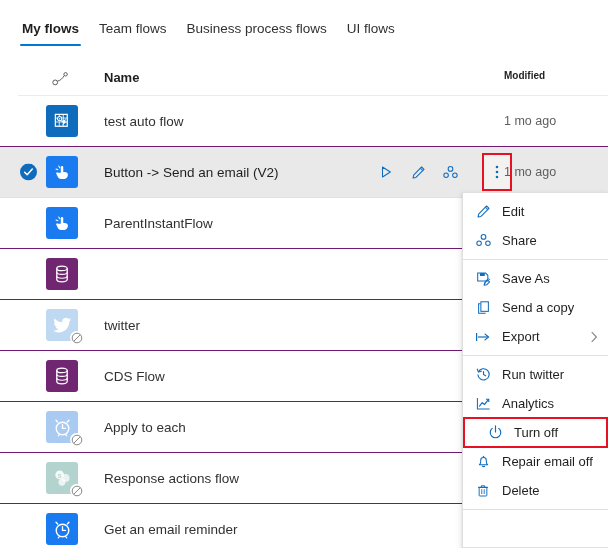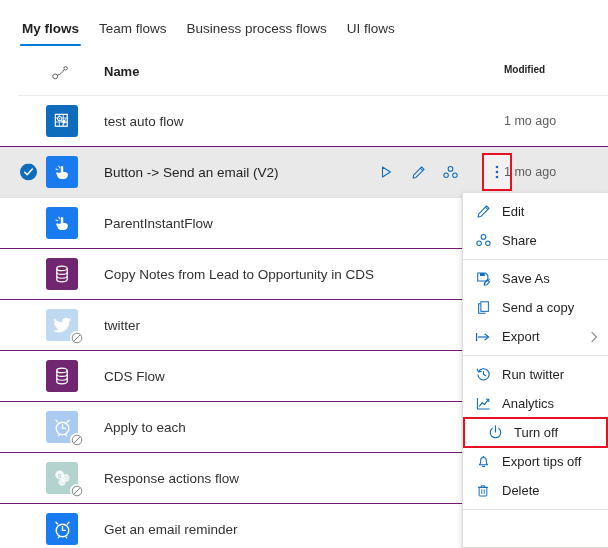--- a/index.html
+++ b/index.html
@@ -47,21 +47,21 @@
     left: 8px; right: 8px;
     bottom: 0;
     height: 2px;
     background: #0078d4;
     border-radius: 1px;
   }
 
   
   .col-header {
     position: absolute;
-    left: 0; top: 58px;
+    left: 0; top: 64px;
     width: 608px; height: 30px;
     box-sizing: border-box;
   }
   .col-header .hdr-link-icon {
     position: absolute;
     left: 52px; top: 8px;
     width: 18px; height: 14px;
     color: #605e5c;
   }
   .col-header .hdr-name {
@@ -324,21 +324,20 @@
     </div>
     <div class="row">
       <span class="flowicon" style="background:#702670">
         <svg width="16" height="18" viewBox="0 0 16 18">
           <ellipse cx="8" cy="3.4" rx="5.2" ry="2.2" fill="none" stroke="#fff" stroke-width="1.3"></ellipse>
           <path d="M2.8 3.4 v11.2 c0 1.2 2.3 2.2 5.2 2.2 s5.2 -1 5.2 -2.2 V3.4" fill="none" stroke="#fff" stroke-width="1.3"></path>
           <path d="M2.8 7.2 c0 1.2 2.3 2.2 5.2 2.2 s5.2 -1 5.2 -2.2" fill="none" stroke="#fff" stroke-width="1.1"></path>
           <path d="M2.8 11 c0 1.2 2.3 2.2 5.2 2.2 s5.2 -1 5.2 -2.2" fill="none" stroke="#fff" stroke-width="1.1"></path>
         </svg>
       </span>
-      <span class="flowname">Copy Notes from Lead to Opportunity in CDS</span>
     </div>
     <div class="row">
       <span class="flowicon" style="background:#bfd9f2">
         <svg width="19" height="17" viewBox="0 0 20 17">
           <path d="M19.3 2.1 a7.6 7.6 0 0 1 -2.2 0.6 A3.9 3.9 0 0 0 18.8 0.6 a7.8 7.8 0 0 1 -2.5 0.95 A3.9 3.9 0 0 0 9.7 5.1 a11 11 0 0 1 -8 -4.1 A3.9 3.9 0 0 0 2.9 6.2 a3.9 3.9 0 0 1 -1.8 -0.5 a3.9 3.9 0 0 0 3.1 3.8 a3.9 3.9 0 0 1 -1.8 0.07 a3.9 3.9 0 0 0 3.65 2.7 A7.9 7.9 0 0 1 0 14.0 a11.1 11.1 0 0 0 6 1.76 c7.2 0 11.2 -6 11.2 -11.2 v-0.5 a8 8 0 0 0 2.0 -2.0 z" fill="#fff"></path>
         </svg>
       </span>
       <span class="disabled-badge">
         <svg width="12" height="12" viewBox="0 0 12 12">
           <circle cx="6" cy="6" r="4.8" fill="none" stroke="#8a8886" stroke-width="1"></circle>
@@ -492,21 +491,21 @@
       <span class="ci-label">Turn off</span>
     </div>
     <div class="ctxitem">
       <span class="ci-icon">
         <svg width="15" height="15" viewBox="0 0 16 16">
           <path d="M3.6 11.4 h8.8 c-1.2 -1 -1.4 -1.7 -1.4 -3.2 V6.8 a3 3 0 0 0 -6 0 v1.4 c0 1.5 -0.2 2.2 -1.4 3.2 z" fill="none" stroke="#0f6cbd" stroke-width="1.1" stroke-linejoin="round"></path>
           <path d="M6.6 12.5 a1.5 1.5 0 0 0 2.8 0" fill="none" stroke="#0f6cbd" stroke-width="1.1"></path>
           <path d="M8 3.6 V2.3" stroke="#0f6cbd" stroke-width="1.1" stroke-linecap="round"></path>
         </svg>
       </span>
-      <span class="ci-label">Export tips off</span>
+      <span class="ci-label">Repair email off</span>
     </div>
     <div class="ctxitem">
       <span class="ci-icon">
         <svg width="14" height="15" viewBox="0 0 16 16">
           <path d="M3.6 4.4 h8.8 v9 a0.9 0.9 0 0 1 -0.9 0.9 h-7 a0.9 0.9 0 0 1 -0.9 -0.9 z" fill="none" stroke="#0f6cbd" stroke-width="1.1"></path>
           <path d="M2.3 4.4 h11.4" stroke="#0f6cbd" stroke-width="1.2"></path>
           <path d="M6.1 4.2 V2.6 h3.8 v1.6" fill="none" stroke="#0f6cbd" stroke-width="1.1"></path>
           <path d="M6.6 6.6 v5.4 M9.4 6.6 v5.4" stroke="#0f6cbd" stroke-width="1"></path>
         </svg>
       </span>

